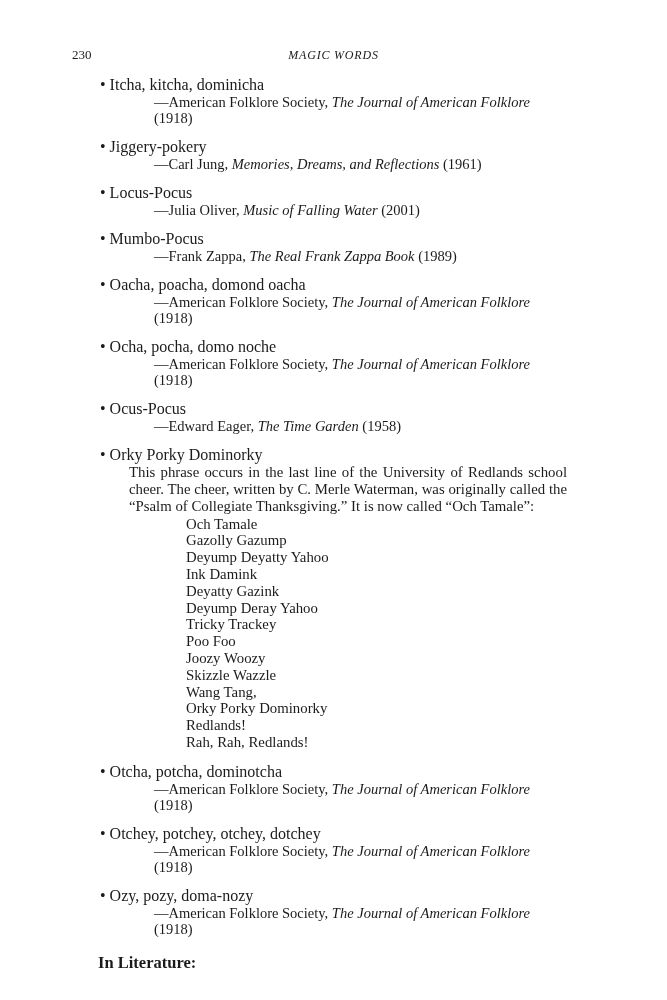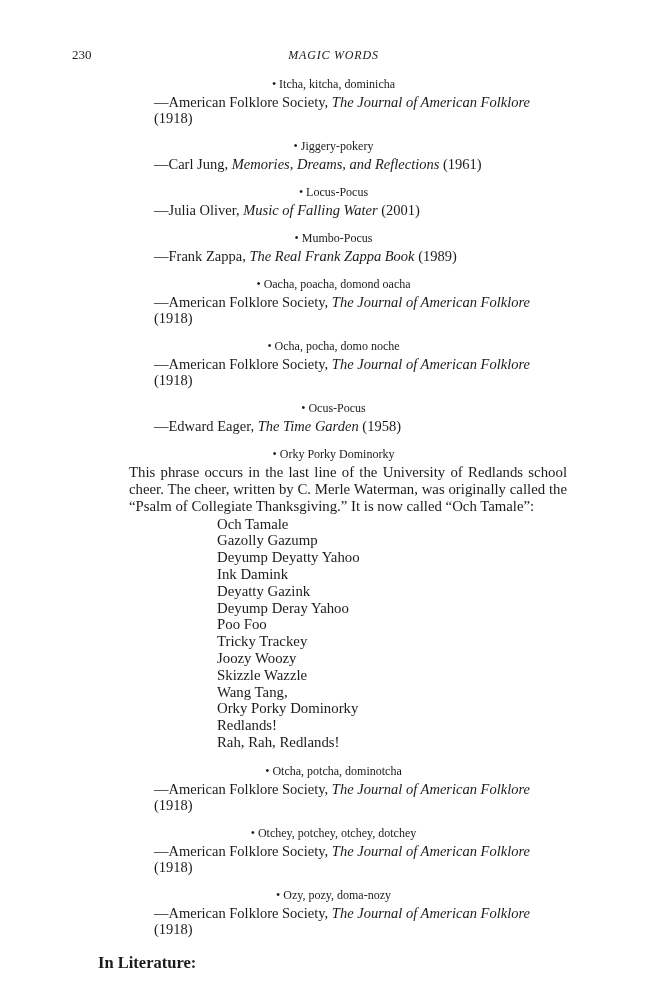--- a/index.html
+++ b/index.html
@@ -25,40 +25,39 @@
   .page-number { font-size: 13px; justify-self: start; }
   .running-title { font-size: 12px; font-style: italic; letter-spacing: 0.8px; }
   .content {
     position: absolute;
     top: 76px;
     left: 100px;
     right: 100px;
   }
   .entry { margin-bottom: 12px; }
   .term {
-    font-size: 12px;
+    font-size: 16px;
     line-height: 17px;
     margin-bottom: 1px;
-    text-align: center;
   }
   .term::before { content: "\2022\00a0"; }
   .cite {
     margin-left: 54px;
     font-size: 14.5px;
     line-height: 16px;
     font-family: Liberation Serif, serif;
   }
   .book { font-style: italic; }
   .note {
     margin-left: 29px;
     font-size: 14.8px;
     line-height: 17.2px;
     text-align: justify;
   }
-  .cheer { margin-left: 117px; }
+  .cheer { margin-left: 86px; }
   .cheer-line {
     font-size: 14.8px;
     line-height: 16.8px;
   }
   .section-heading {
     font-size: 16.5px;
     font-weight: bold;
     margin: 16px 0 12px -2px;
   }
 </style>
@@ -113,22 +112,22 @@
     <div class="entry">
       <div class="term">Orky Porky Dominorky</div>
       <div class="note">This phrase occurs in the last line of the University of Redlands school cheer.  The cheer, written by C. Merle Waterman, was originally called the “Psalm of Collegiate Thanksgiving.”  It is now called “Och Tamale”:</div>
       <div class="cheer">
         <div class="cheer-line">Och Tamale</div>
         <div class="cheer-line">Gazolly Gazump</div>
         <div class="cheer-line">Deyump Deyatty Yahoo</div>
         <div class="cheer-line">Ink Damink</div>
         <div class="cheer-line">Deyatty Gazink</div>
         <div class="cheer-line">Deyump Deray Yahoo</div>
+        <div class="cheer-line">Tricky Trackey</div>
         <div class="cheer-line">Poo Foo</div>
-        <div class="cheer-line">Tricky Trackey</div>
         <div class="cheer-line">Joozy Woozy</div>
         <div class="cheer-line">Skizzle Wazzle</div>
         <div class="cheer-line">Wang Tang,</div>
         <div class="cheer-line">Orky Porky Dominorky</div>
         <div class="cheer-line">Redlands!</div>
         <div class="cheer-line">Rah, Rah, Redlands!</div>
       </div>
     </div>
 
     <div class="entry">

